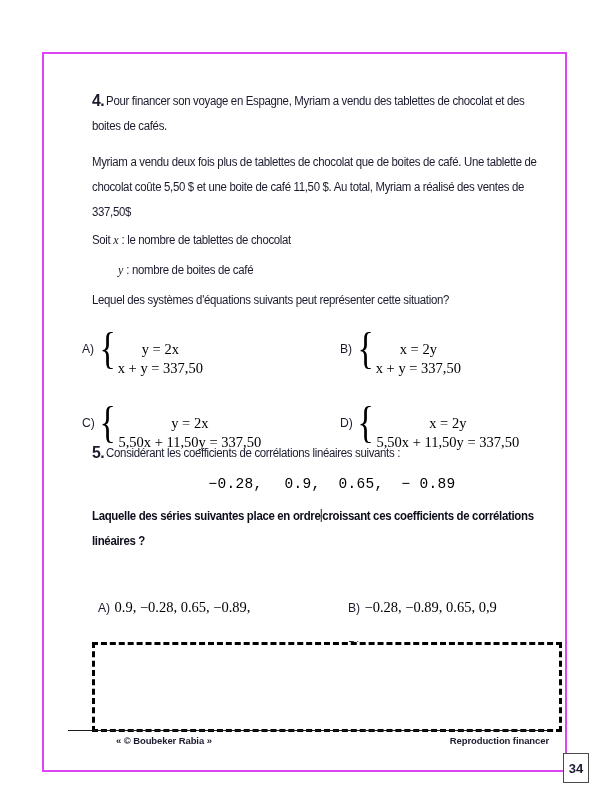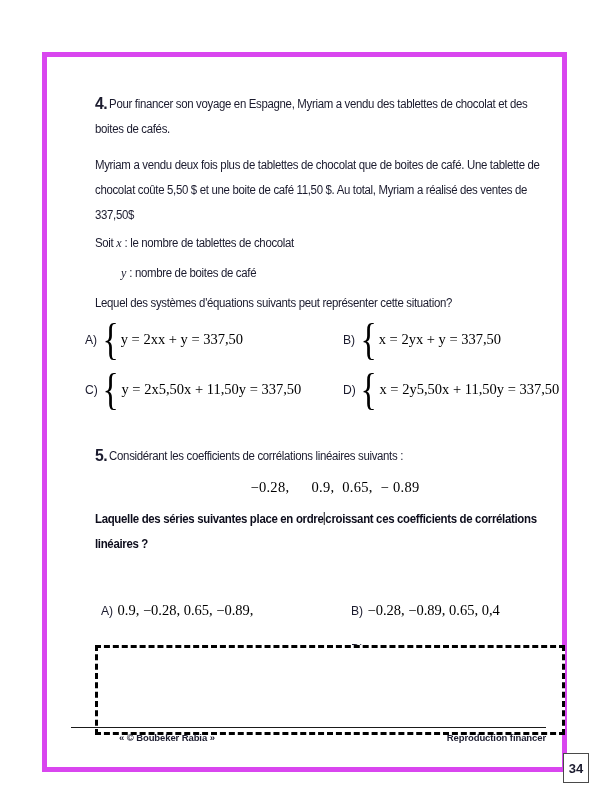--- a/index.html
+++ b/index.html
@@ -16,21 +16,21 @@
     overflow: hidden;
   }
 
   
   #page-frame {
     position: absolute;
     left: 42px;
     top: 52px;
     width: 525px;
     height: 720px;
-    border: 5px solid #d946ef;
+    border: 2px solid #d946ef;
     box-sizing: border-box;
     background: #ffffff;
   }
 
   #content {
     position: absolute;
     left: 24px;
     top: 18px;
     right: 18px;
     box-sizing: border-box;
@@ -109,36 +109,38 @@
     font-size: 40px;
     line-height: 36px;
     font-weight: normal;
     margin: 0 1px 0 0;
     transform: scaleX(0.85) scaleY(1.12);
     display: inline-block;
     color: #000;
   }
   .eq-lines {
     display: flex;
+    flex-direction: column;
+    margin-top: 22px;
   }
   .eq-line {
     font-family: "Liberation Serif", serif;
     font-size: 14.5px;
     line-height: 19px;
     white-space: nowrap;
     color: #000;
   }
   .eq-top { text-align: center; }
 
   
   .q5-head   { position: absolute; left: 24px; top: 368px; width: 470px; }
   .coef-row  {
     position: absolute; left: 24px; top: 404px; width: 480px;
     text-align: center;
-    font-family: Liberation Serif, serif;
+    font-family: Liberation Mono, monospace;
     font-size: 14.5px;
     letter-spacing: 0.3px;
     color: #000;
   }
   .coef-row .gap { display: inline-block; width: 22px; }
   .q5-ask    { position: absolute; left: 24px; top: 432px; width: 484px; }
 
   .caret {
     display: inline-block;
     width: 1px;
@@ -308,21 +310,21 @@
     </div>
 
     <div class="ans-grid">
       <div class="ans-row">
         <div class="ans-cell left">
           <span class="ans-label">A)</span>
           <span class="ans-val">0.9,  −0.28,  0.65, −0.89,</span>
         </div>
         <div class="ans-cell right">
           <span class="ans-label">B)</span>
-          <span class="ans-val">−0.28,  −0.89,  0.65,   0,4</span>
+          <span class="ans-val">−0.28,  −0.89,  0.65,   0,9</span>
         </div>
       </div>
       <div class="ans-row">
         <div class="ans-cell left">
           <span class="ans-label">C)</span>
           <span class="ans-val">0.9, −0.89,  0.65, −0,28</span>
         </div>
         <div class="ans-cell right">
           <span class="ans-label">D)</span>
         </div>

